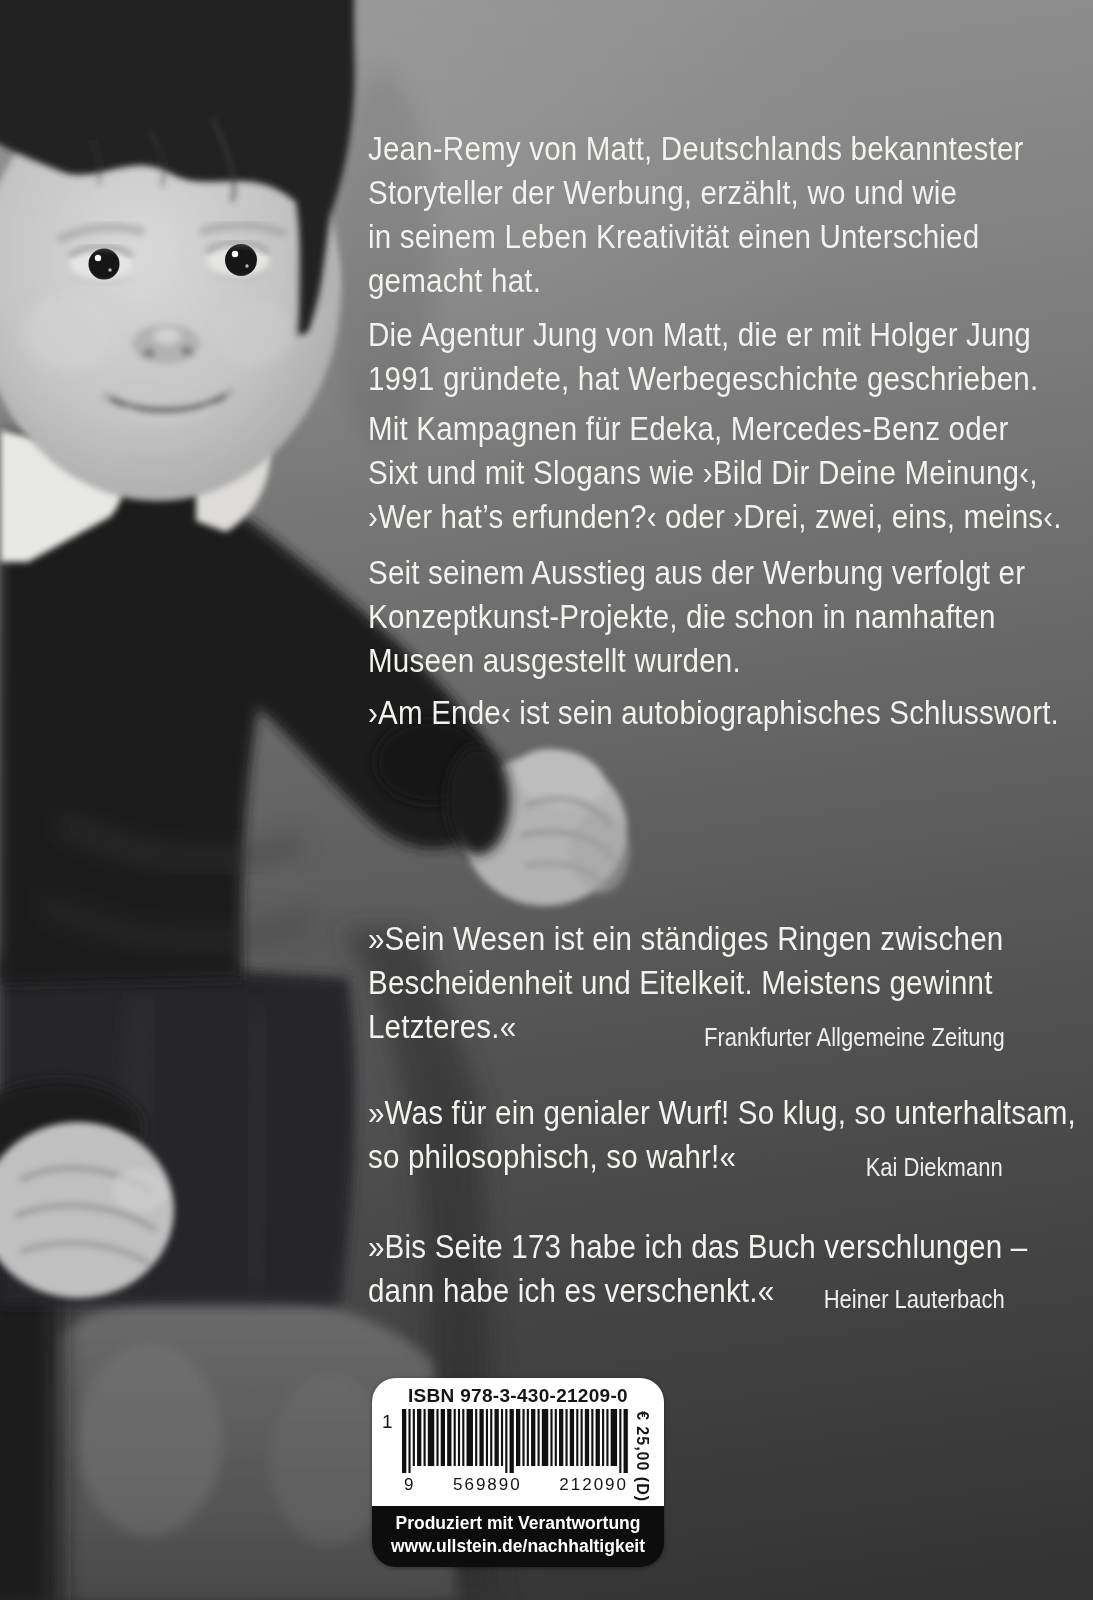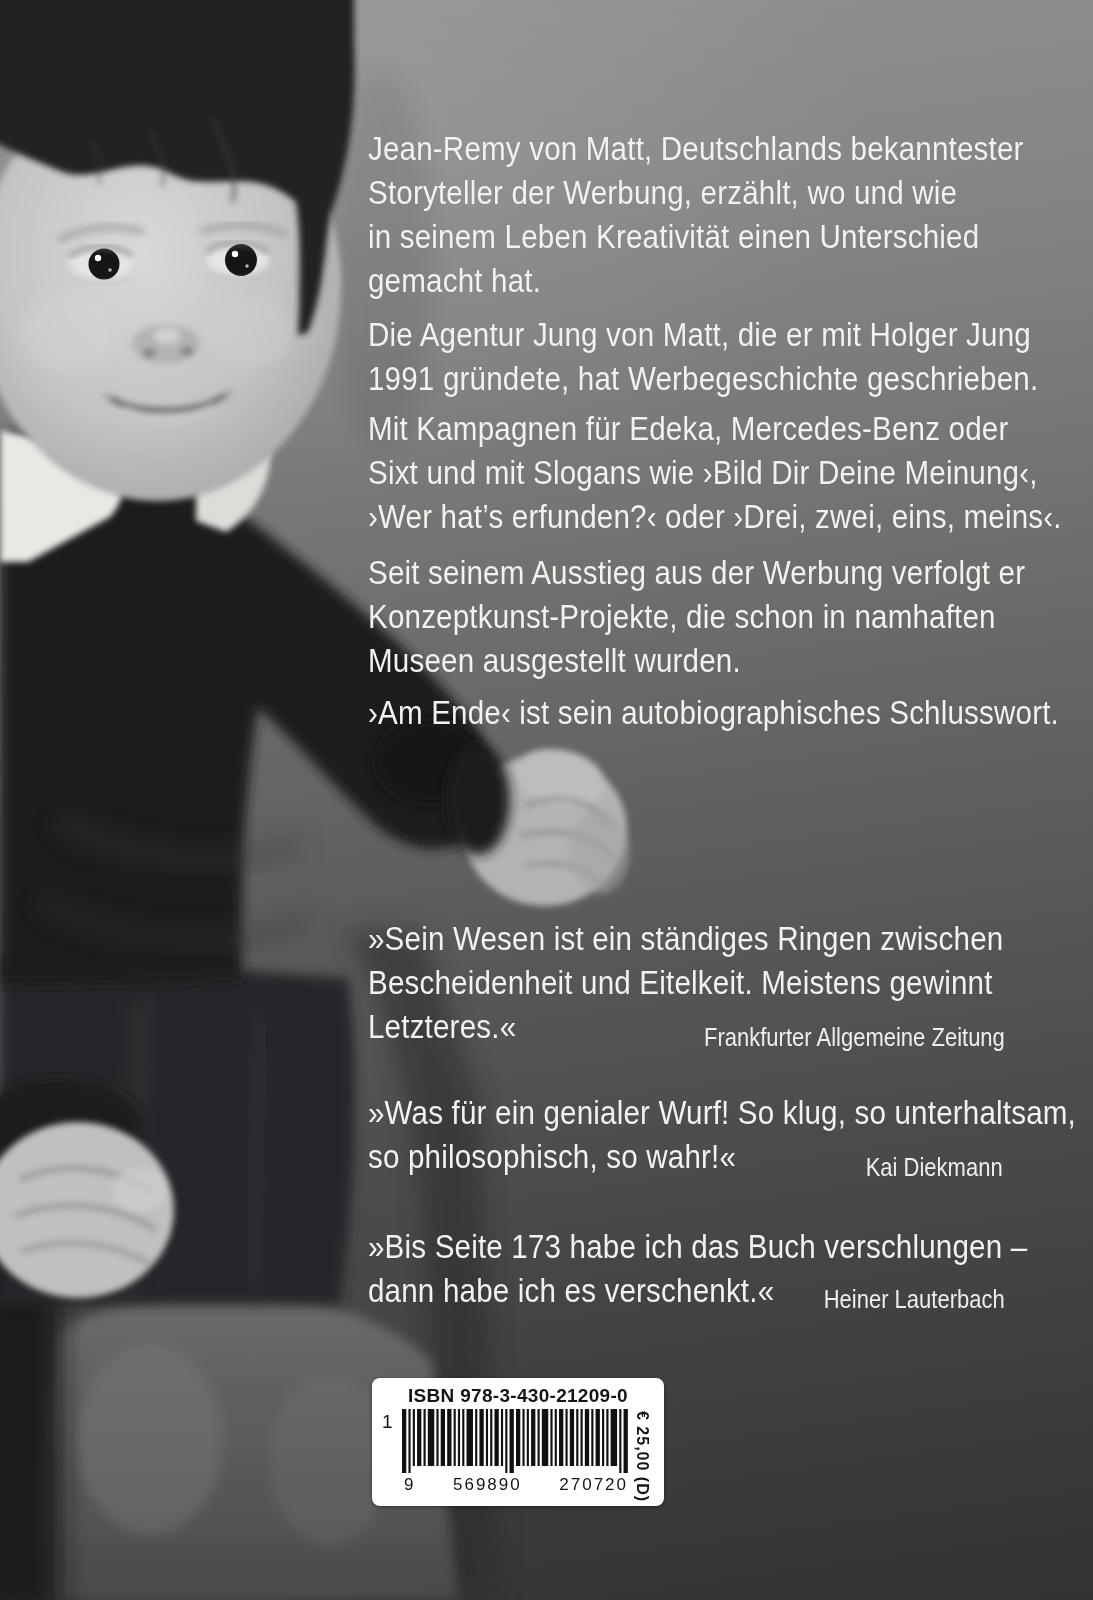--- a/index.html
+++ b/index.html
@@ -30,21 +30,21 @@
     font-size:25px;
     line-height:30px;
     white-space:pre;
     transform:scaleX(0.88);
     transform-origin:100% 0;
     text-align:right;
   }
   
   #label{
     position:absolute;left:372px;top:1378px;width:292px;
-    border-radius:8px;overflow:hidden;
+    border-radius:24px;overflow:hidden;
     box-shadow:0 1px 4px rgba(0,0,0,0.4);
   }
   #label-white{
     background:#ffffff;color:#151515;
     padding:7px 10px 4px 10px;
   }
   .isbn-line{
     text-align:center;font-size:19px;font-weight:bold;
     letter-spacing:0.3px;white-space:pre;
   }
@@ -285,23 +285,27 @@
               <rect x="169.81" y="0" width="3.77" height="57" fill="#111111"></rect>
               <rect x="175.47" y="0" width="1.89" height="57" fill="#111111"></rect>
               <rect x="179.25" y="0" width="1.89" height="57" fill="#111111"></rect>
               <rect x="183.02" y="0" width="5.66" height="57" fill="#111111"></rect>
               <rect x="190.57" y="0" width="1.89" height="64" fill="#111111"></rect>
               <rect x="194.34" y="0" width="3.77" height="64" fill="#111111"></rect>
             </svg>
           <div class="digits-row">
             <span>9</span>
             <span>569890</span>
-            <span>270720</span>
+            <span>212090</span>
           </div>
         </div>
         <div class="price-col">
           <div class="price-vert">€ 25,00 (D)</div>
         </div>
       </div>
     </div>
+    <div id="label-black">
+      <div>Produziert mit Verantwortung</div>
+      <div>www.ullstein.de/nachhaltigkeit</div>
+    </div>
   </div>
 
 </div>
 
 </body></html>

